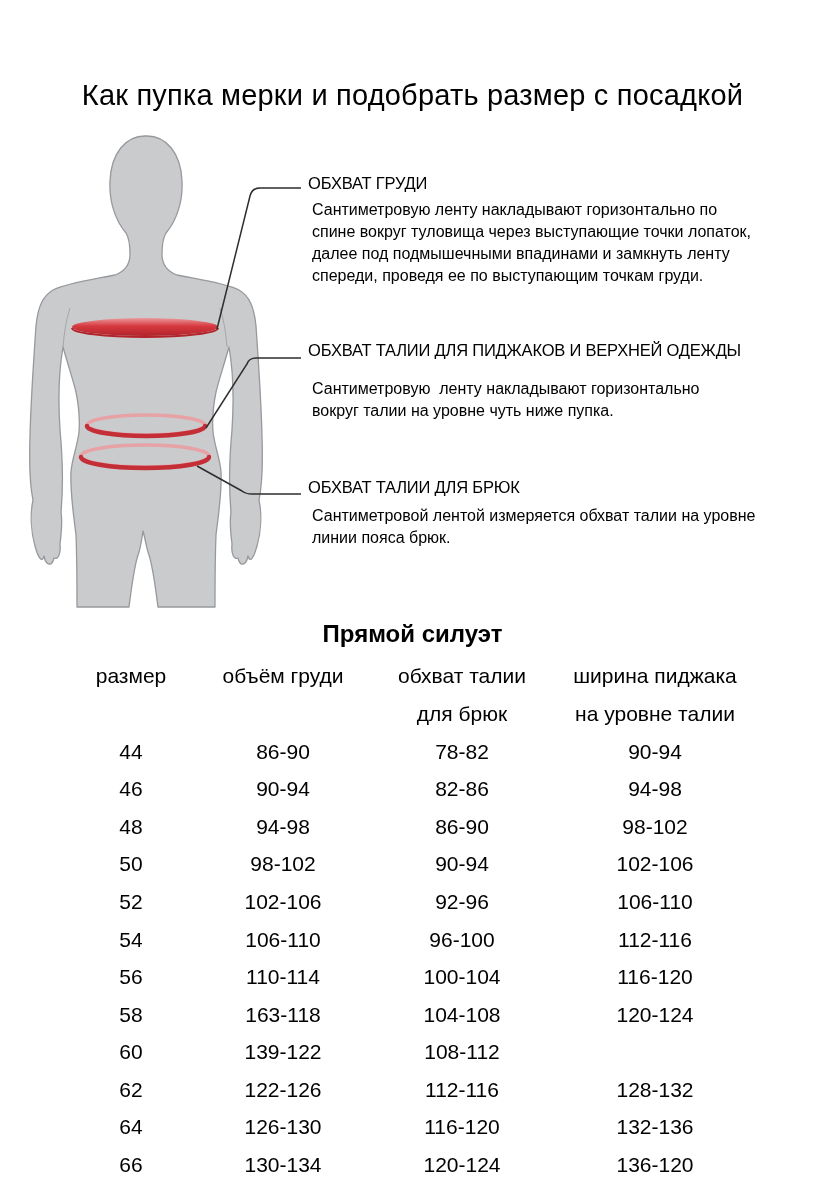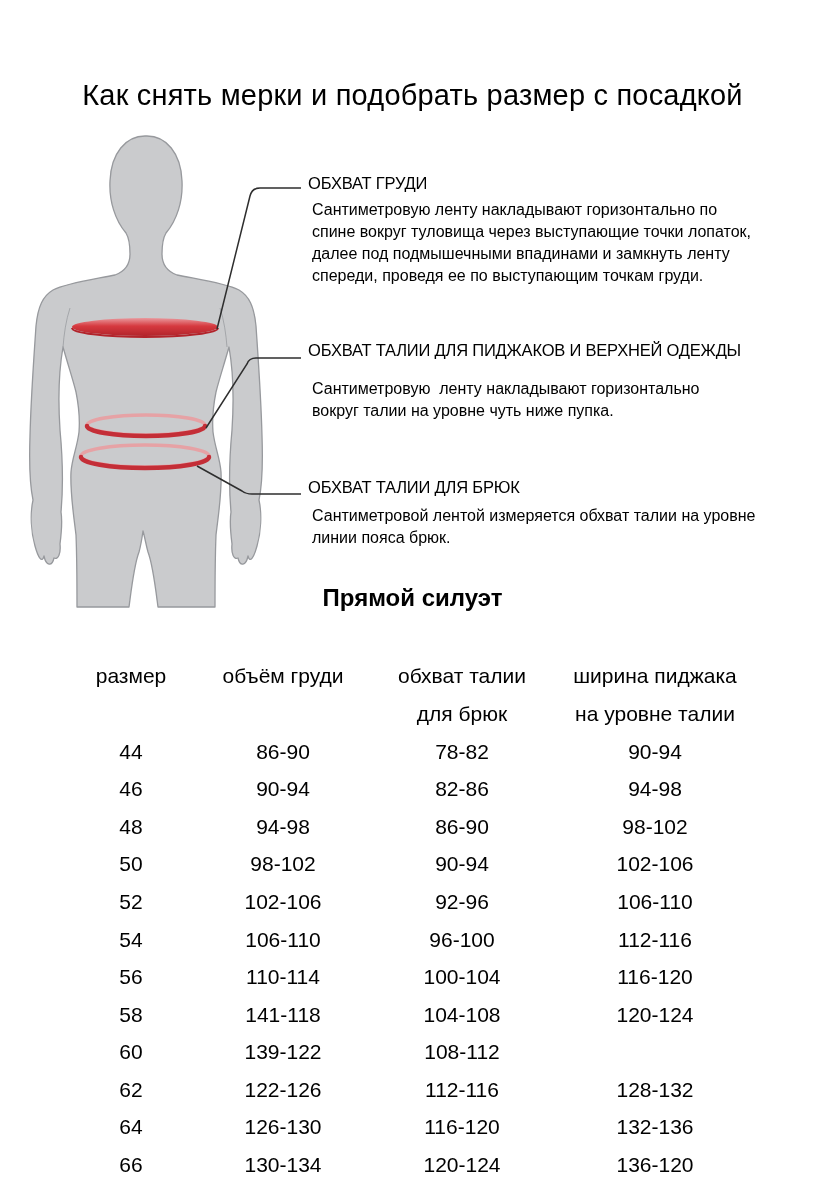--- a/index.html
+++ b/index.html
@@ -25,36 +25,36 @@
   .stop-c{stop-color:var(--band-dark);}
 
   .ann{position:absolute;left:308px;}
   .ann h2{margin:0;font-size:16.5px;font-weight:400;letter-spacing:-.2px;color:#000;white-space:pre;}
   .ann p{margin:0 0 0 4px;font-size:16px;line-height:22px;color:#000;white-space:pre;}
   .ann-1{top:174px;} .ann-1 p{margin-top:6px;}
   .ann-2{top:341px;} .ann-2 p{margin-top:18px;}
   .ann-3{top:478px;} .ann-3 p{margin-top:8px;}
 
   .section-title{
-    position:absolute;top:584px;left:0;width:100%;
+    position:absolute;top:620px;left:0;width:100%;
     text-align:center;font-size:24px;font-weight:700;color:#000;
   }
 
   .size-table{position:absolute;left:60px;top:657px;width:690px;}
   .hrow,.trow{display:grid;grid-template-columns:142px 162px 196px 190px;align-items:center;}
   .hrow{height:38px;}
   .trow{height:37.55px;}
   .hcell,.tcell{text-align:center;font-size:21px;color:#000;white-space:nowrap;}
 </style>
 </head>
 <body>
 
 <div class="page">
 
-  <div class="page-title">Как снять мерки и подобрать размер с посадкой</div>
+  <div class="page-title">Как пупка мерки и подобрать размер с посадкой</div>
 
   <svg class="figure-svg" viewBox="0 0 825 1200" aria-hidden="true">
     <defs>
       <linearGradient id="bandGrad" x1="0" y1="0" x2="0" y2="1">
         <stop class="stop-a" offset="0"></stop>
         <stop class="stop-b" offset="0.45"></stop>
         <stop class="stop-c" offset="1"></stop>
       </linearGradient>
     </defs>
 
@@ -202,21 +202,21 @@
           <div class="tcell">112-116</div>
         </div>
         <div class="trow">
           <div class="tcell">56</div>
           <div class="tcell">110-114</div>
           <div class="tcell">100-104</div>
           <div class="tcell">116-120</div>
         </div>
         <div class="trow">
           <div class="tcell">58</div>
-          <div class="tcell">141-118</div>
+          <div class="tcell">163-118</div>
           <div class="tcell">104-108</div>
           <div class="tcell">120-124</div>
         </div>
         <div class="trow">
           <div class="tcell">60</div>
           <div class="tcell">139-122</div>
           <div class="tcell">108-112</div>
         </div>
         <div class="trow">
           <div class="tcell">62</div>

